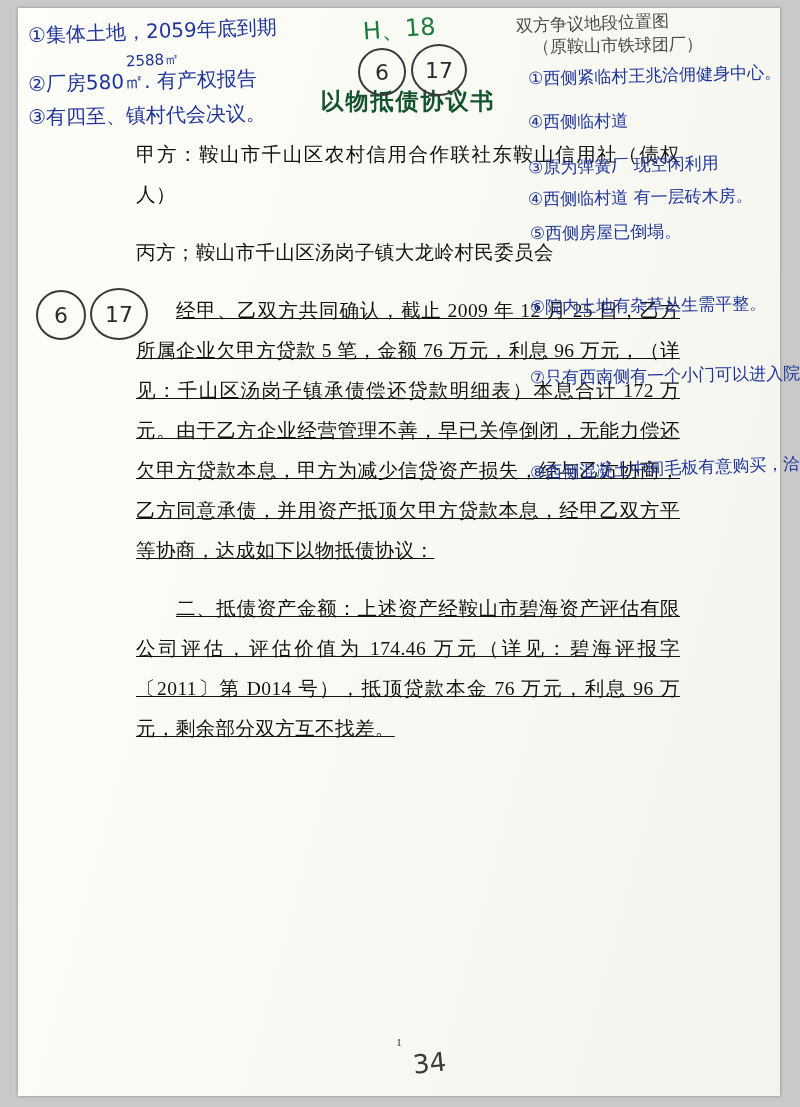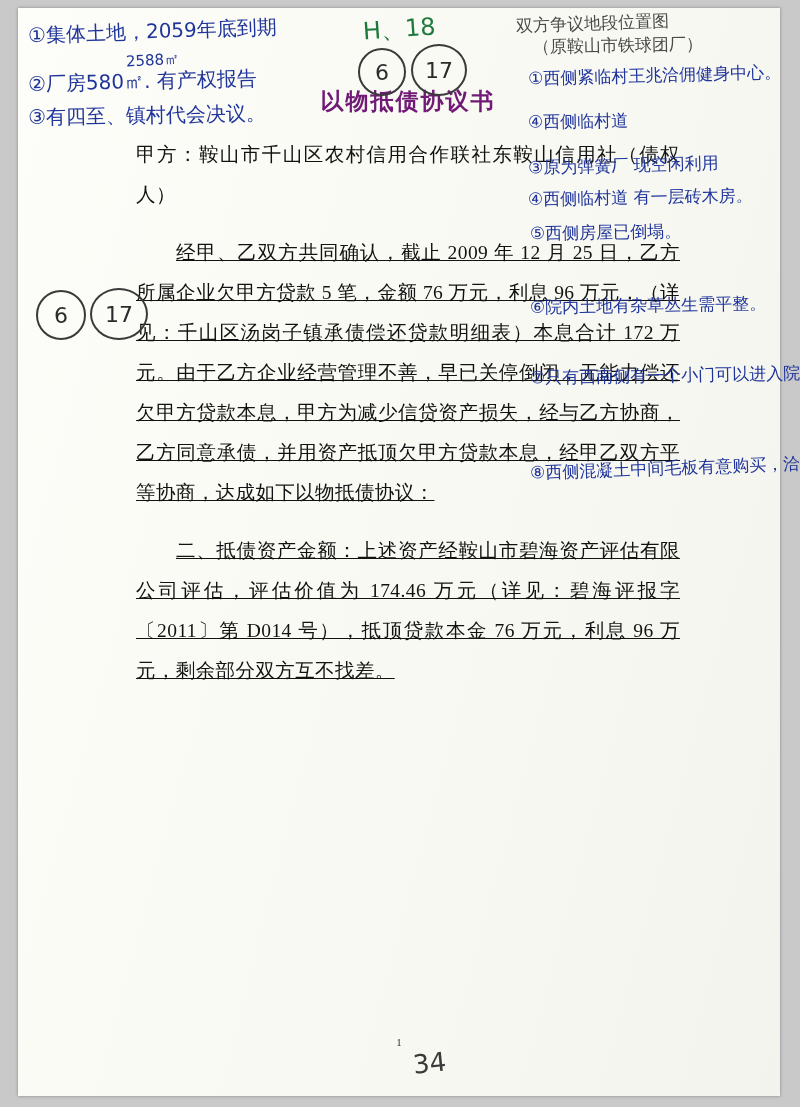--- a/index.html
+++ b/index.html
@@ -38,21 +38,21 @@
     top: 78px;
     width: 580px;
     z-index: 3;
   }
   .doc-title {
     font-size: 23px;
     font-weight: bold;
     letter-spacing: 2px;
     text-align: center;
     margin: 0 0 16px 0;
-    color: #701a75;
+    color: #14532d;
   }
   .para {
     font-size: 19.5px;
     line-height: 40px;
     color: #121212;
     margin: 18px;
     text-align: justify;
     letter-spacing: 0.4px;
   }
   .indent {
@@ -111,20 +111,21 @@
 </head>
 <body>
 
 <div class="page">
   <div class="paper">
 
     <div class="printed">
       <h1 class="doc-title">以物抵债协议书</h1>
 
       <p class="para hang">甲方：鞍山市千山区农村信用合作联社东鞍山信用社（债权人）</p>
+      <p class="para hang">丙方；鞍山市千山区汤岗子镇大龙岭村民委员会</p>
       <p class="para indent">经甲、乙双方共同确认，截止 2009 年 12 月 25 日，乙方所属企业欠甲方贷款 5 笔，金额 76 万元，利息 96 万元，（详见：千山区汤岗子镇承债偿还贷款明细表）本息合计 172 万元。由于乙方企业经营管理不善，早已关停倒闭，无能力偿还欠甲方贷款本息，甲方为减少信贷资产损失，经与乙方协商，乙方同意承债，并用资产抵顶欠甲方贷款本息，经甲乙双方平等协商，达成如下以物抵债协议：</p>
       <p class="para indent">二、抵债资产金额：上述资产经鞍山市碧海资产评估有限公司评估，评估价值为 174.46 万元（详见：碧海评报字〔2011〕第 D014 号），抵顶贷款本金 76 万元，利息 96 万元，剩余部分双方互不找差。</p>
     </div>
 
     <div class="page-num">1</div>
 
     <div class="hand blue hand-lg" style="left:10px; top:12px; transform: rotate(-2deg);">①集体土地，2059年底到期</div>
     <div class="hand blue hand-sm" style="left:108px; top:44px; transform: rotate(-3deg);">2588㎡</div>
     <div class="hand blue hand-lg" style="left:10px; top:62px; transform: rotate(-1.5deg);">②厂房580㎡. 有产权报告</div>
     <div class="hand blue hand-lg" style="left:10px; top:96px; transform: rotate(-1deg);">③有四至、镇村代会决议。</div>

